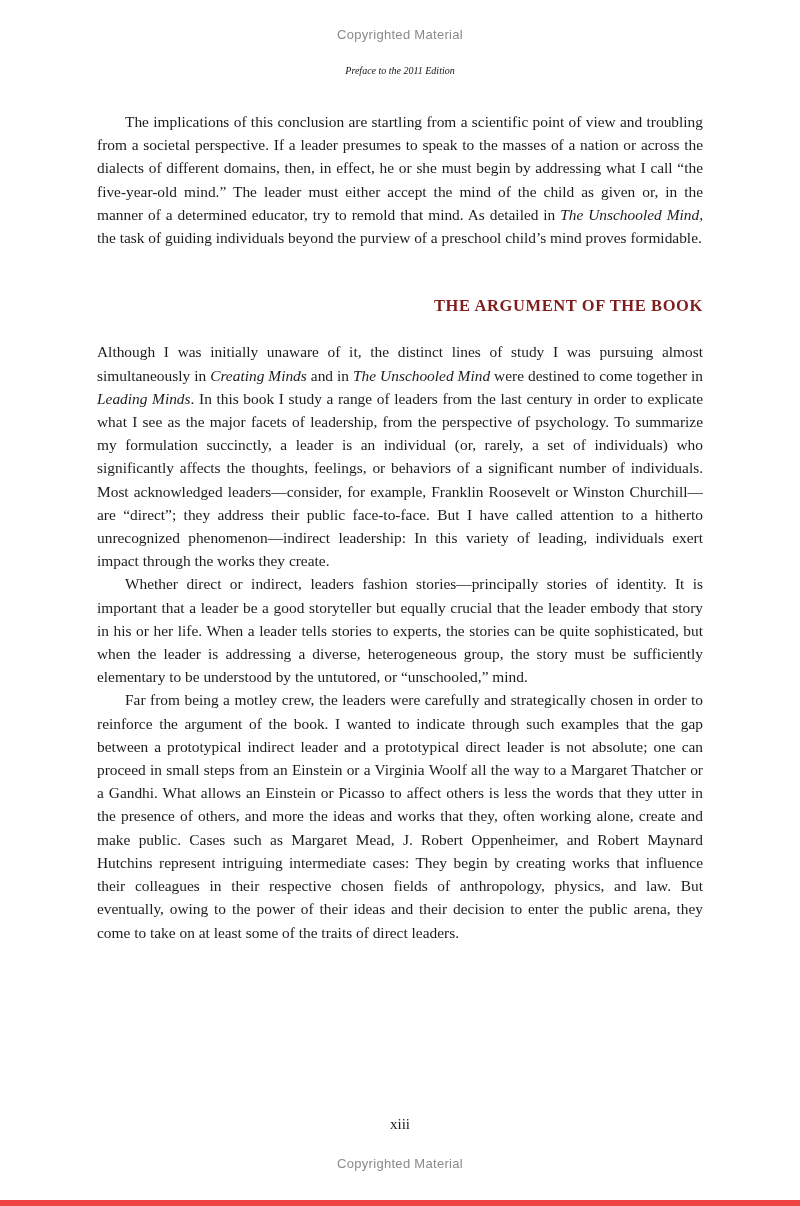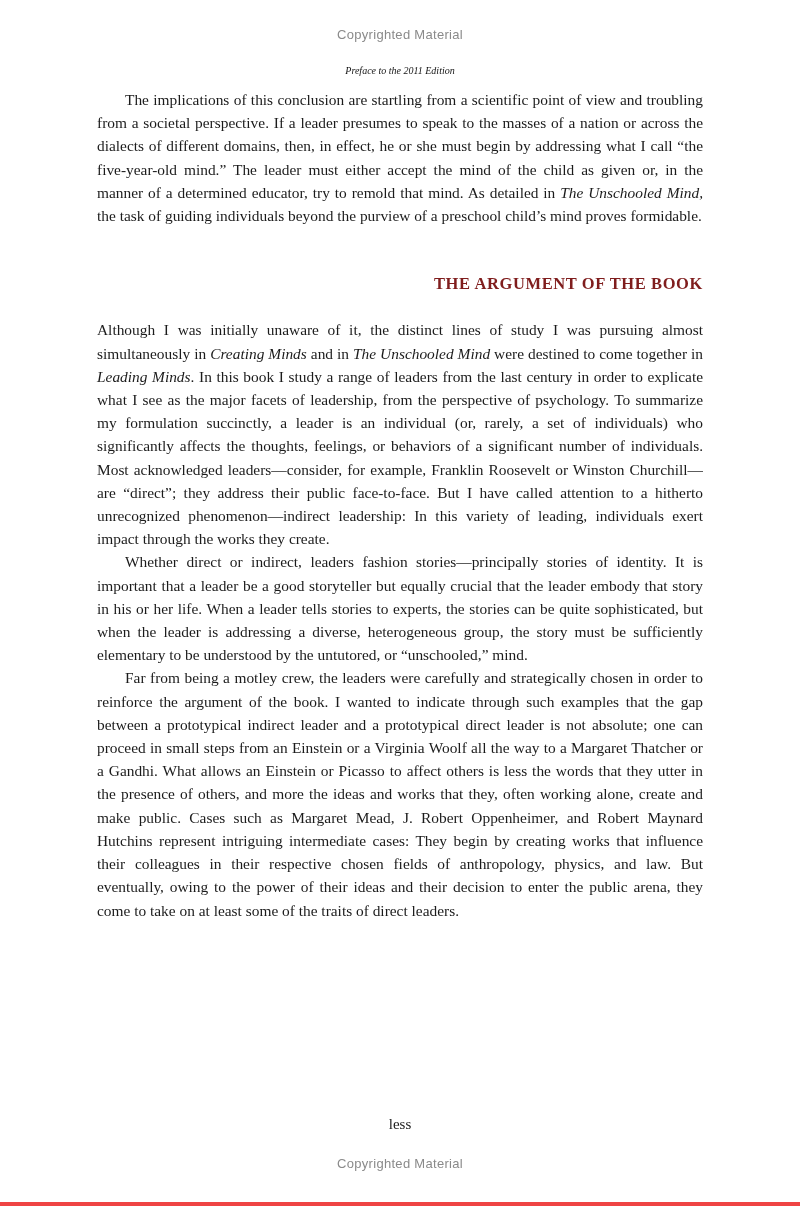--- a/index.html
+++ b/index.html
@@ -9,42 +9,42 @@
   }
   .page {
     position: relative;
     width: 800px;
     height: 1206px;
     background: #ffffff;
     box-sizing: border-box;
     font-family: "Liberation Serif", serif;
     color: #1b1b1b;
     overflow: hidden;
-    border-bottom: 4px solid #ef4444;
+    border-bottom: 6px solid #ef4444;
   }
   .notice {
     font-family: "Liberation Sans", sans-serif;
     color: #8a8a8a;
     font-size: 13px;
     letter-spacing: 0.3px;
     text-align: center;
   }
   .top-notice {
     padding-top: 27px;
   }
   .running-head {
     margin-top: 23px;
     text-align: center;
     font-style: italic;
     font-size: 10px;
     color: #141414;
   }
   .body-text {
     width: 606px;
-    margin: 12px auto 0 auto;
+    margin: 34px auto 0 auto;
     font-size: 15.4px;
     line-height: 23.2px;
     text-align: justify;
   }
   .body-text p.para {
     margin: 0;
     padding: 0;
   }
   .body-text p.para.indent {
     text-indent: 28px;
@@ -85,16 +85,16 @@
   <div class="running-head">Preface to the 2011 Edition</div>
 
   <div class="body-text">
       <p class="para indent"><span>The implications of this conclusion are startling from a scientific point of view and troubling from a societal perspective. If a leader presumes to speak to the masses of a nation or across the dialects of different domains, then, in effect, he or she must begin by addressing what I call “the five-year-old mind.” The leader must either accept the mind of the child as given or, in the manner of a determined educator, try to remold that mind. As detailed in </span><em>The Unschooled Mind,</em><span> the task of guiding individuals beyond the purview of a preschool child’s mind proves formidable.</span></p>
       <h2 class="section-heading">THE ARGUMENT OF THE BOOK</h2>
       <p class="para"><span>Although I was initially unaware of it, the distinct lines of study I was pursuing almost simultaneously in </span><em>Creating Minds</em><span> and in </span><em>The Unschooled Mind</em><span> were destined to come together in </span><em>Leading Minds</em><span>. In this book I study a range of leaders from the last century in order to explicate what I see as the major facets of leadership, from the perspective of psychology. To summarize my formulation succinctly, a leader is an individual (or, rarely, a set of individuals) who significantly affects the thoughts, feelings, or behaviors of a significant number of individuals. Most acknowledged leaders—consider, for example, Franklin Roosevelt or Winston Churchill—are “direct”; they address their public face-to-face. But I have called attention to a hitherto unrecognized phenomenon—indirect leadership: In this variety of leading, individuals exert impact through the works they create.</span></p>
       <p class="para indent"><span>Whether direct or indirect, leaders fashion stories—principally stories of identity. It is important that a leader be a good storyteller but equally crucial that the leader embody that story in his or her life. When a leader tells stories to experts, the stories can be quite sophisticated, but when the leader is addressing a diverse, heterogeneous group, the story must be sufficiently elementary to be understood by the untutored, or “unschooled,” mind.</span></p>
       <p class="para indent"><span>Far from being a motley crew, the leaders were carefully and strategically chosen in order to reinforce the argument of the book. I wanted to indicate through such examples that the gap between a prototypical indirect leader and a prototypical direct leader is not absolute; one can proceed in small steps from an Einstein or a Virginia Woolf all the way to a Margaret Thatcher or a Gandhi. What allows an Einstein or Picasso to affect others is less the words that they utter in the presence of others, and more the ideas and works that they, often working alone, create and make public. Cases such as Margaret Mead, J. Robert Oppenheimer, and Robert Maynard Hutchins represent intriguing intermediate cases: They begin by creating works that influence their colleagues in their respective chosen fields of anthropology, physics, and law. But eventually, owing to the power of their ideas and their decision to enter the public arena, they come to take on at least some of the traits of direct leaders.</span></p>
     </div>
 
-  <div class="page-number">less</div>
+  <div class="page-number">xiii</div>
 
   <div class="notice bottom-notice">Copyrighted Material</div>
 </div>
 
 </body></html>

